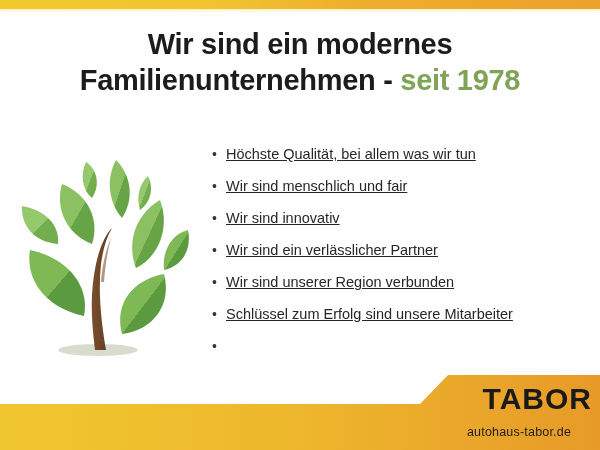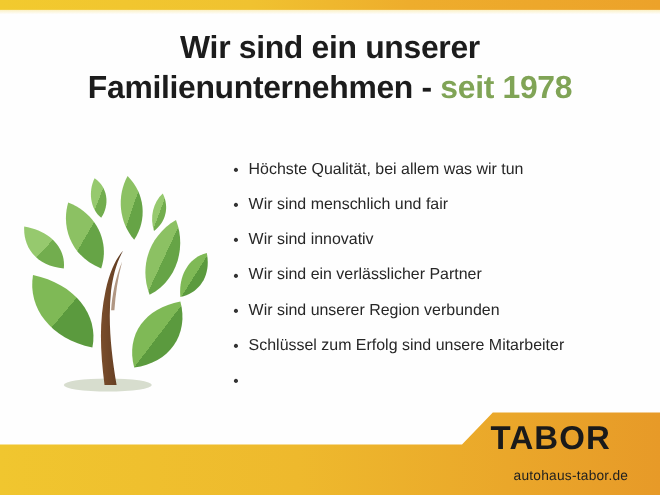--- a/index.html
+++ b/index.html
@@ -56,20 +56,21 @@
     font-size:14px;
     line-height:20px;
     color:#333333;
     text-align:left;
   }
   .bullet-text {
     font-size:14.5px;
     line-height:20px;
     color:#272727;
     white-space:nowrap;
+    text-decoration:underline;
   }
 
   
   .tree-wrap {
     position:absolute; left:12px; top:132px;
     width:180px; height:232px;
   }
   .tree-wrap svg { display:block; width:180px; height:232px; }
 
   
@@ -81,21 +82,21 @@
 
   .logo-text {
     position:absolute;
     left:446px; top:383px;
     width:146px;
     font-size:30px;
     font-weight:bold;
     letter-spacing:1px;
     color:#1a1a1a;
     line-height:32px;
-    text-align:left;
+    text-align:right;
   }
   .logo-tagline {
     position:absolute;
     left:446px; top:424px;
     width:146px;
     font-size:12.5px;
     color:#1f1f1f;
     letter-spacing:0.2px;
     text-align:center;
     line-height:16px;
@@ -103,21 +104,21 @@
 </style>
 </head>
 <body>
 
 <div id="slide">
 
   <div class="top-bar"></div>
   <div class="top-bar-fade"></div>
 
   <div class="headline">
-    <div>Wir sind ein unserer</div>
+    <div>Wir sind ein modernes</div>
     <div><span>Familienunternehmen - </span><span class="accent">seit 1978</span></div>
   </div>
 
   <div class="tree-wrap">
     <svg viewBox="0 0 180 232" xmlns="http://www.w3.org/2000/svg">
       <defs>
         <linearGradient id="lfA" x1="0" y1="0" x2="1" y2="1">
           <stop offset="0%" stop-color="#8cc163"></stop>
             <stop offset="52%" stop-color="#8cc163"></stop>
           <stop offset="52%" stop-color="#66a446"></stop>

